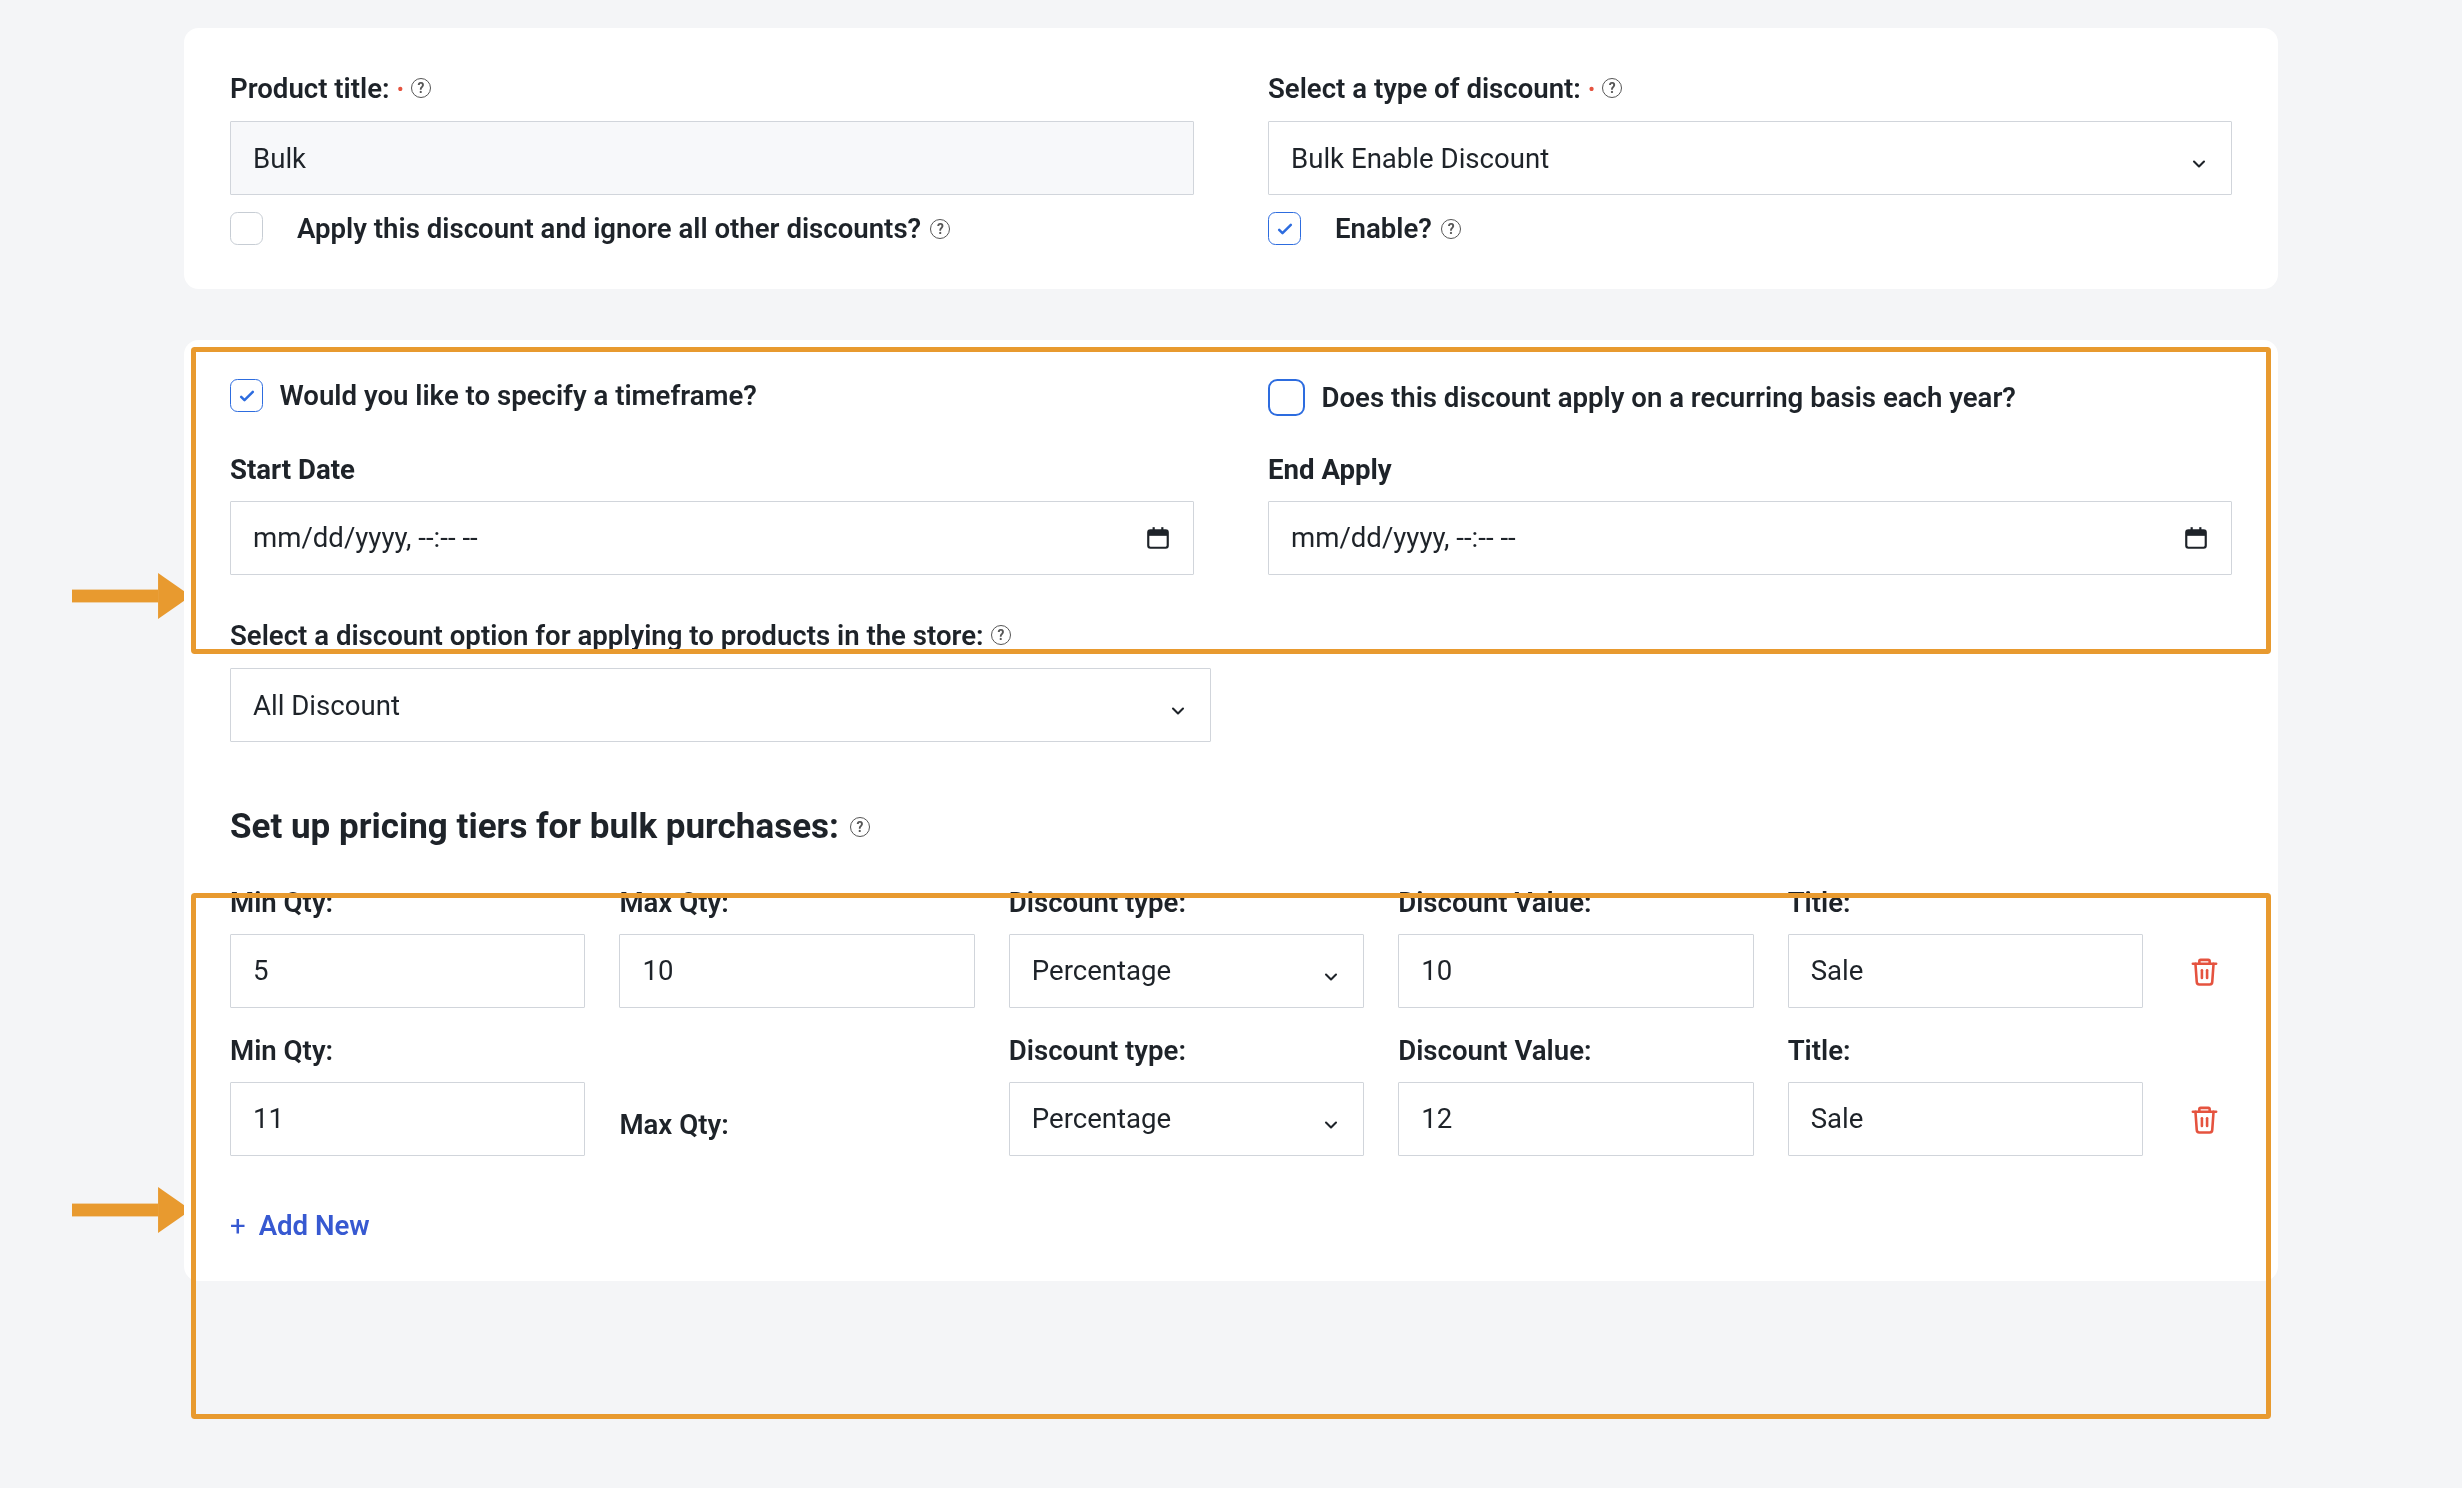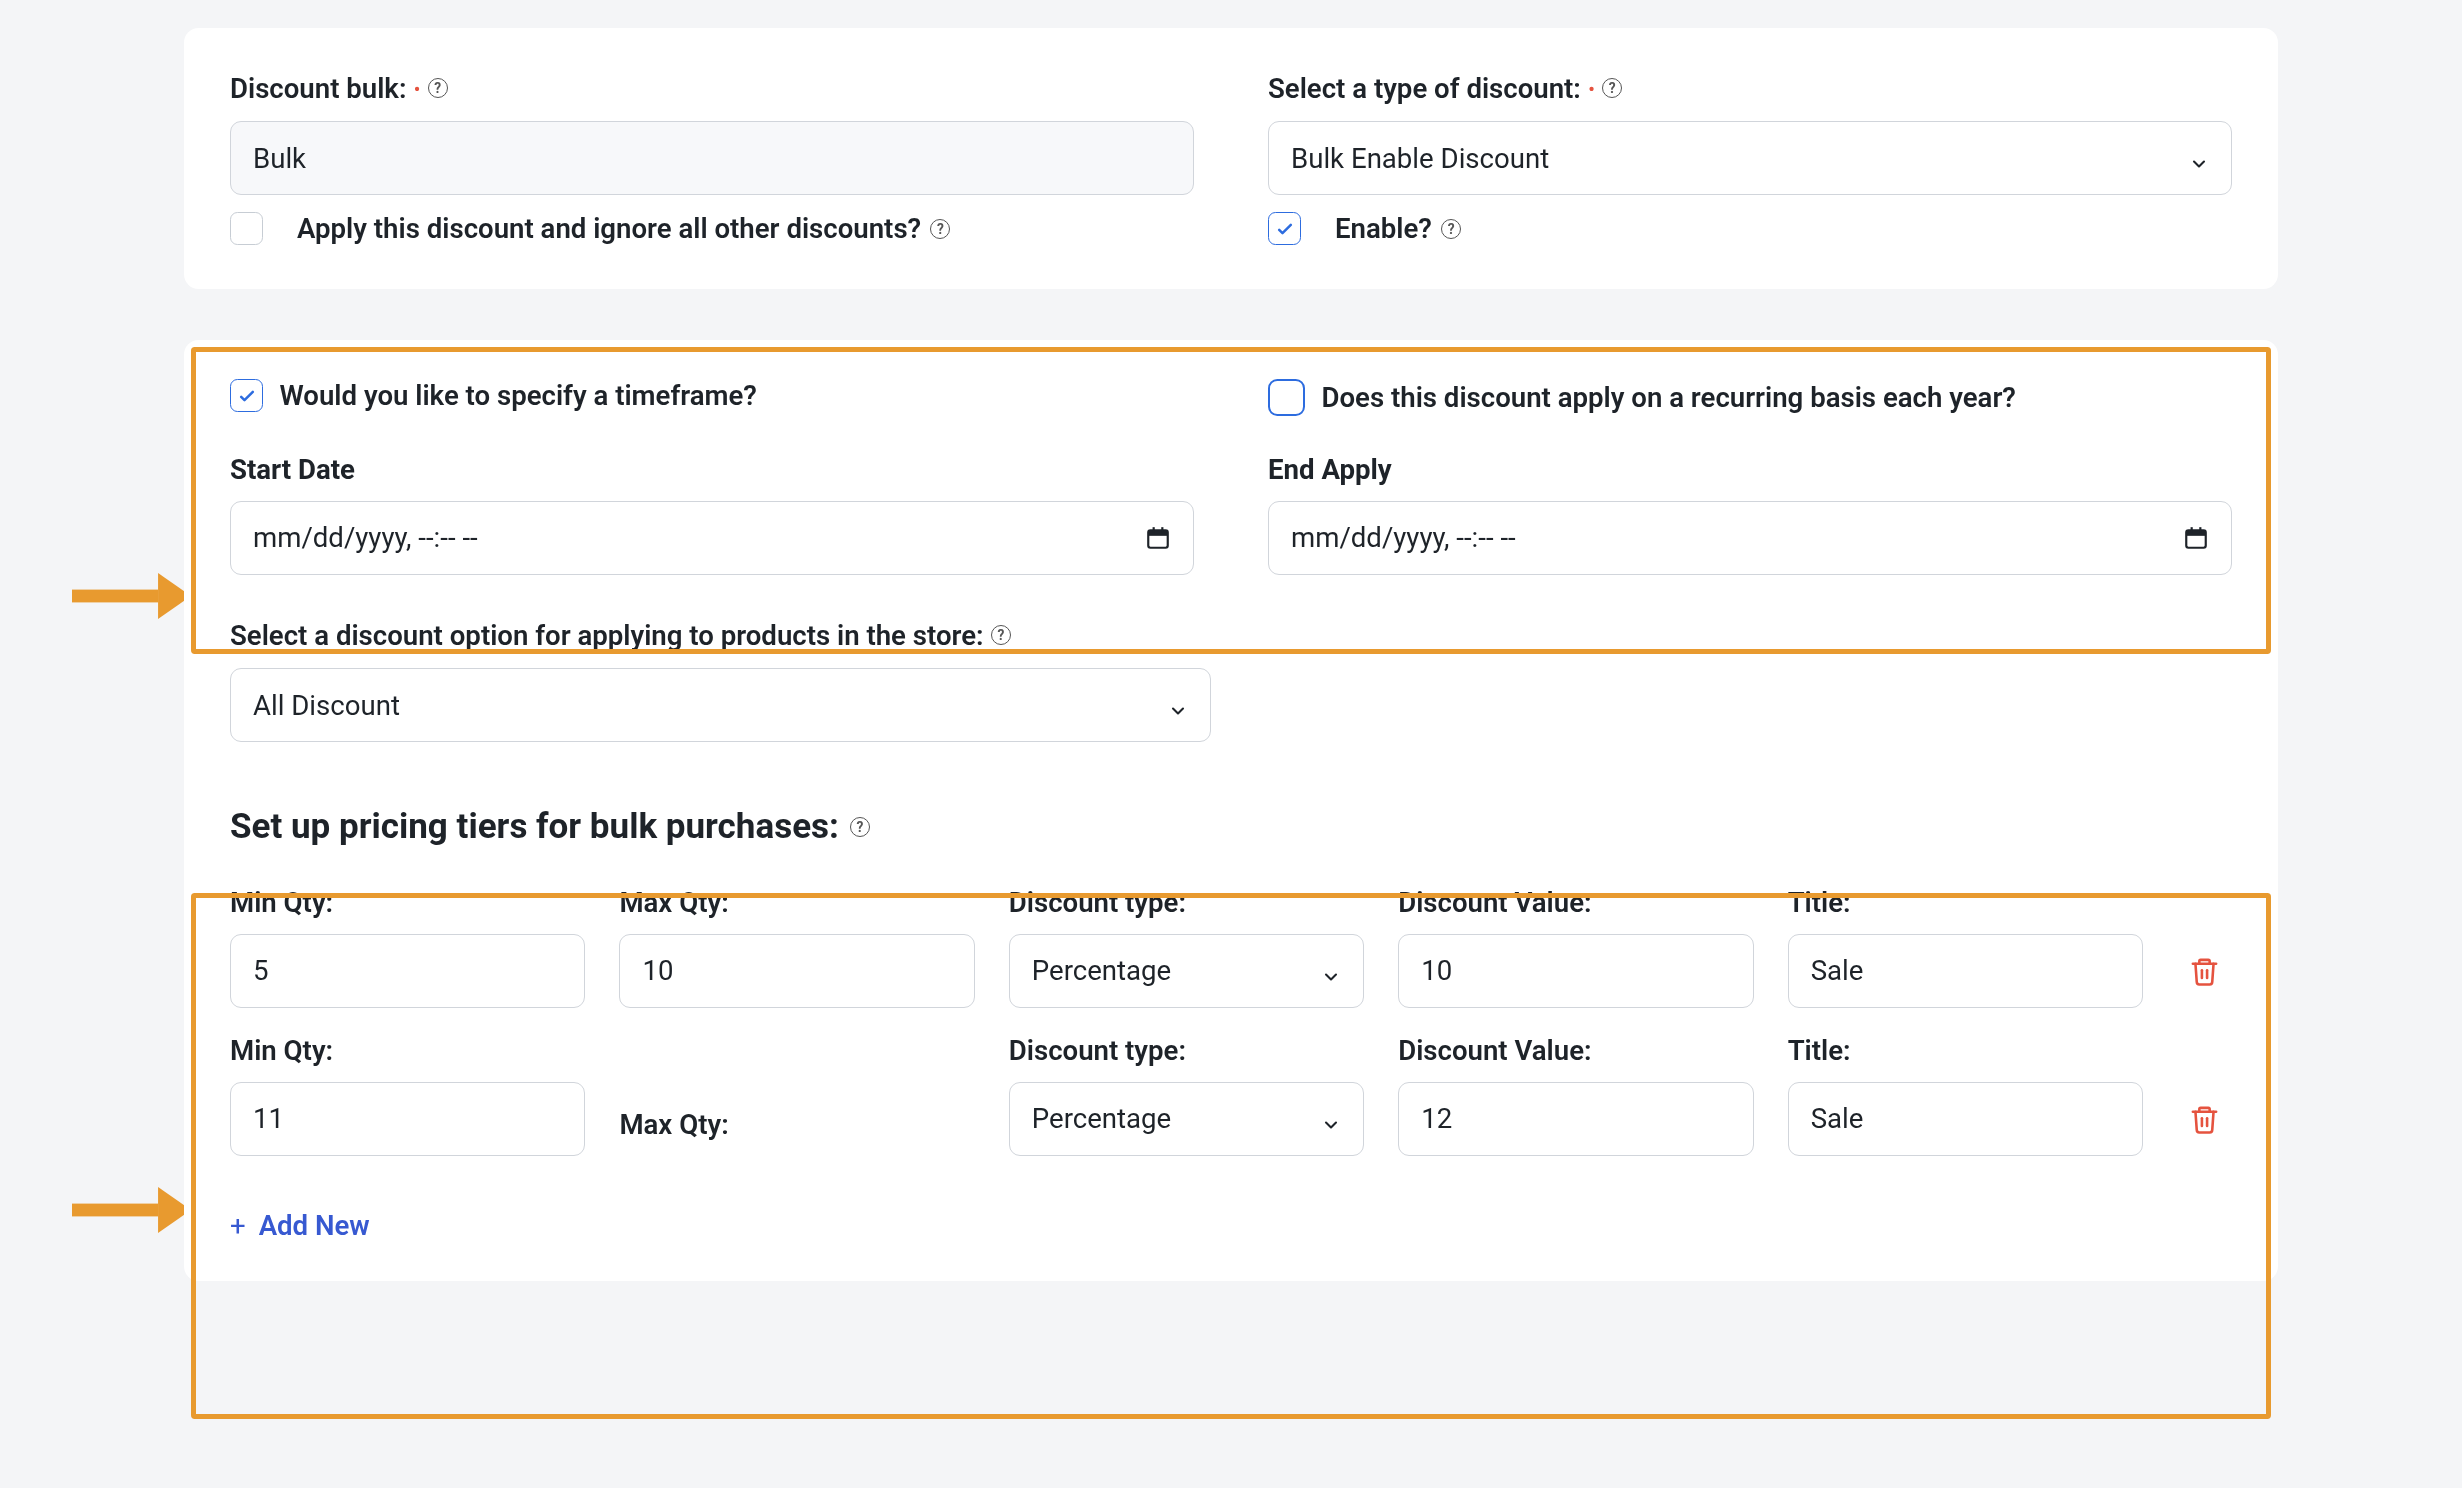--- a/index.html
+++ b/index.html
@@ -64,21 +64,21 @@
     border: 1.8px solid #555;
     border-radius: 50%;
     font-size: 13.8px;
     font-weight: 700;
     color: #555;
   }
   .input, .select {
     width: 100%;
     height: 74px;
     border: 0.9px solid #d1d5db;
-    border-radius: 11px;
+    border-radius: 1px;
     background: #fff;
     padding: 0 22px;
     font-size: 27.6px;
     color: #1e2329;
     display: flex;
     align-items: center;
     justify-content: space-between;
   }
   .input-gray {
     background: #f7f8fa;
@@ -216,21 +216,21 @@
           <rect x="0" y="18" width="94" height="14"></rect>
           <polygon points="94,0 94,50 130,25"></polygon>
         </g>
       </svg>
   </div>
 
   <div class="card">
     <div class="row">
       <div class="col">
         <div class="label">
-          <span>Discount bulk:</span>
+          <span>Product title:</span>
           <span class="req">•</span>
           <span class="info-icon">?</span>
         </div>
         <div class="input input-gray">
           <span>Bulk</span>
         </div>
         <div class="check-row">
           <span class="checkbox">
             
           </span>

